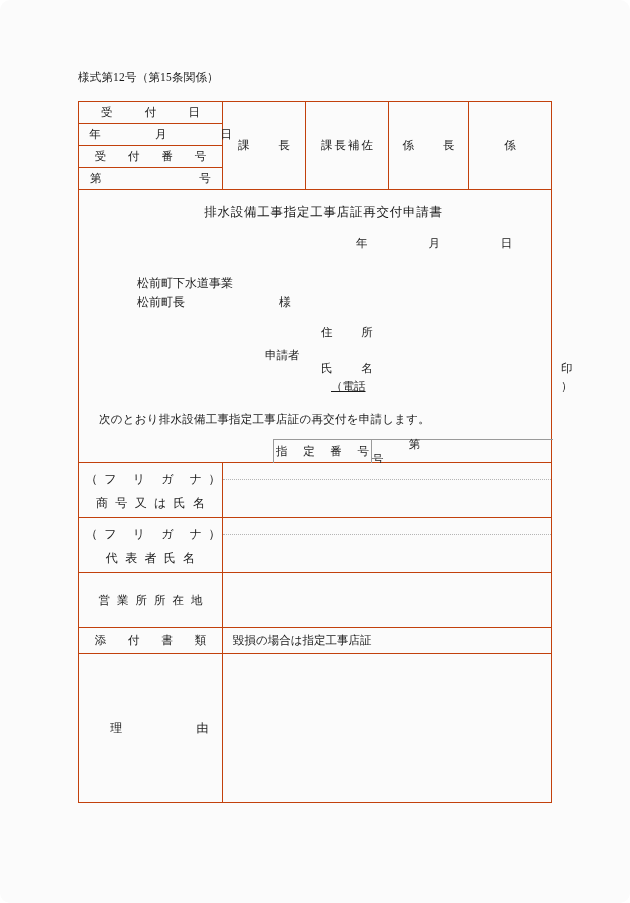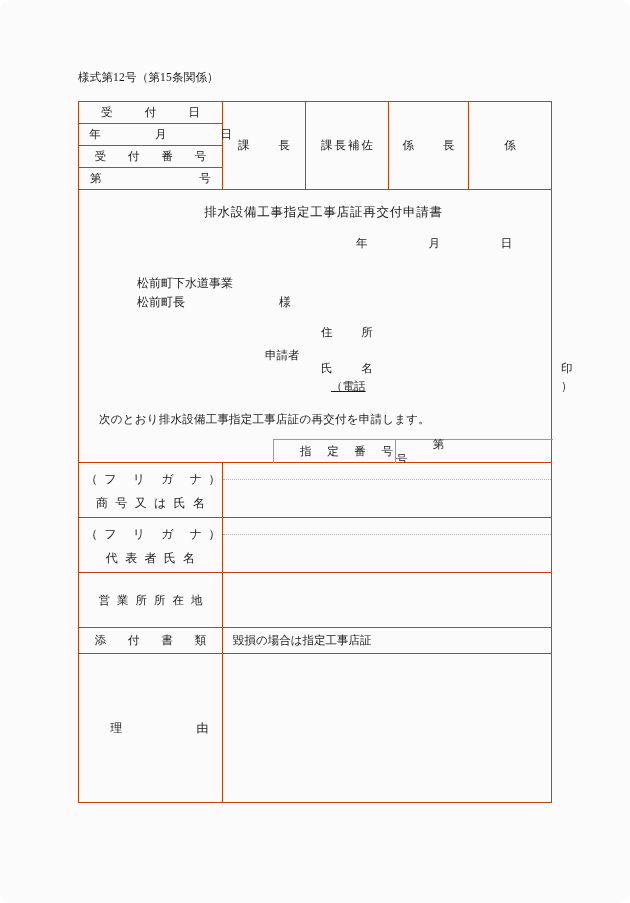--- a/index.html
+++ b/index.html
@@ -171,21 +171,20 @@
     box-sizing: border-box;
     display: flex;
   }
   .desig-label {
     width: 116px;
     border-right: 1px solid #9a9a9a;
     display: flex;
     align-items: center;
     justify-content: center;
     font-size: 11.5px;
-    margin-left: 24px;
   }
   .desig-value {
     flex: 1;
     display: flex;
     align-items: center;
     justify-content: center;
     font-size: 11.5px;
   }
   .desig-value .num {
     letter-spacing: 3.2em;

